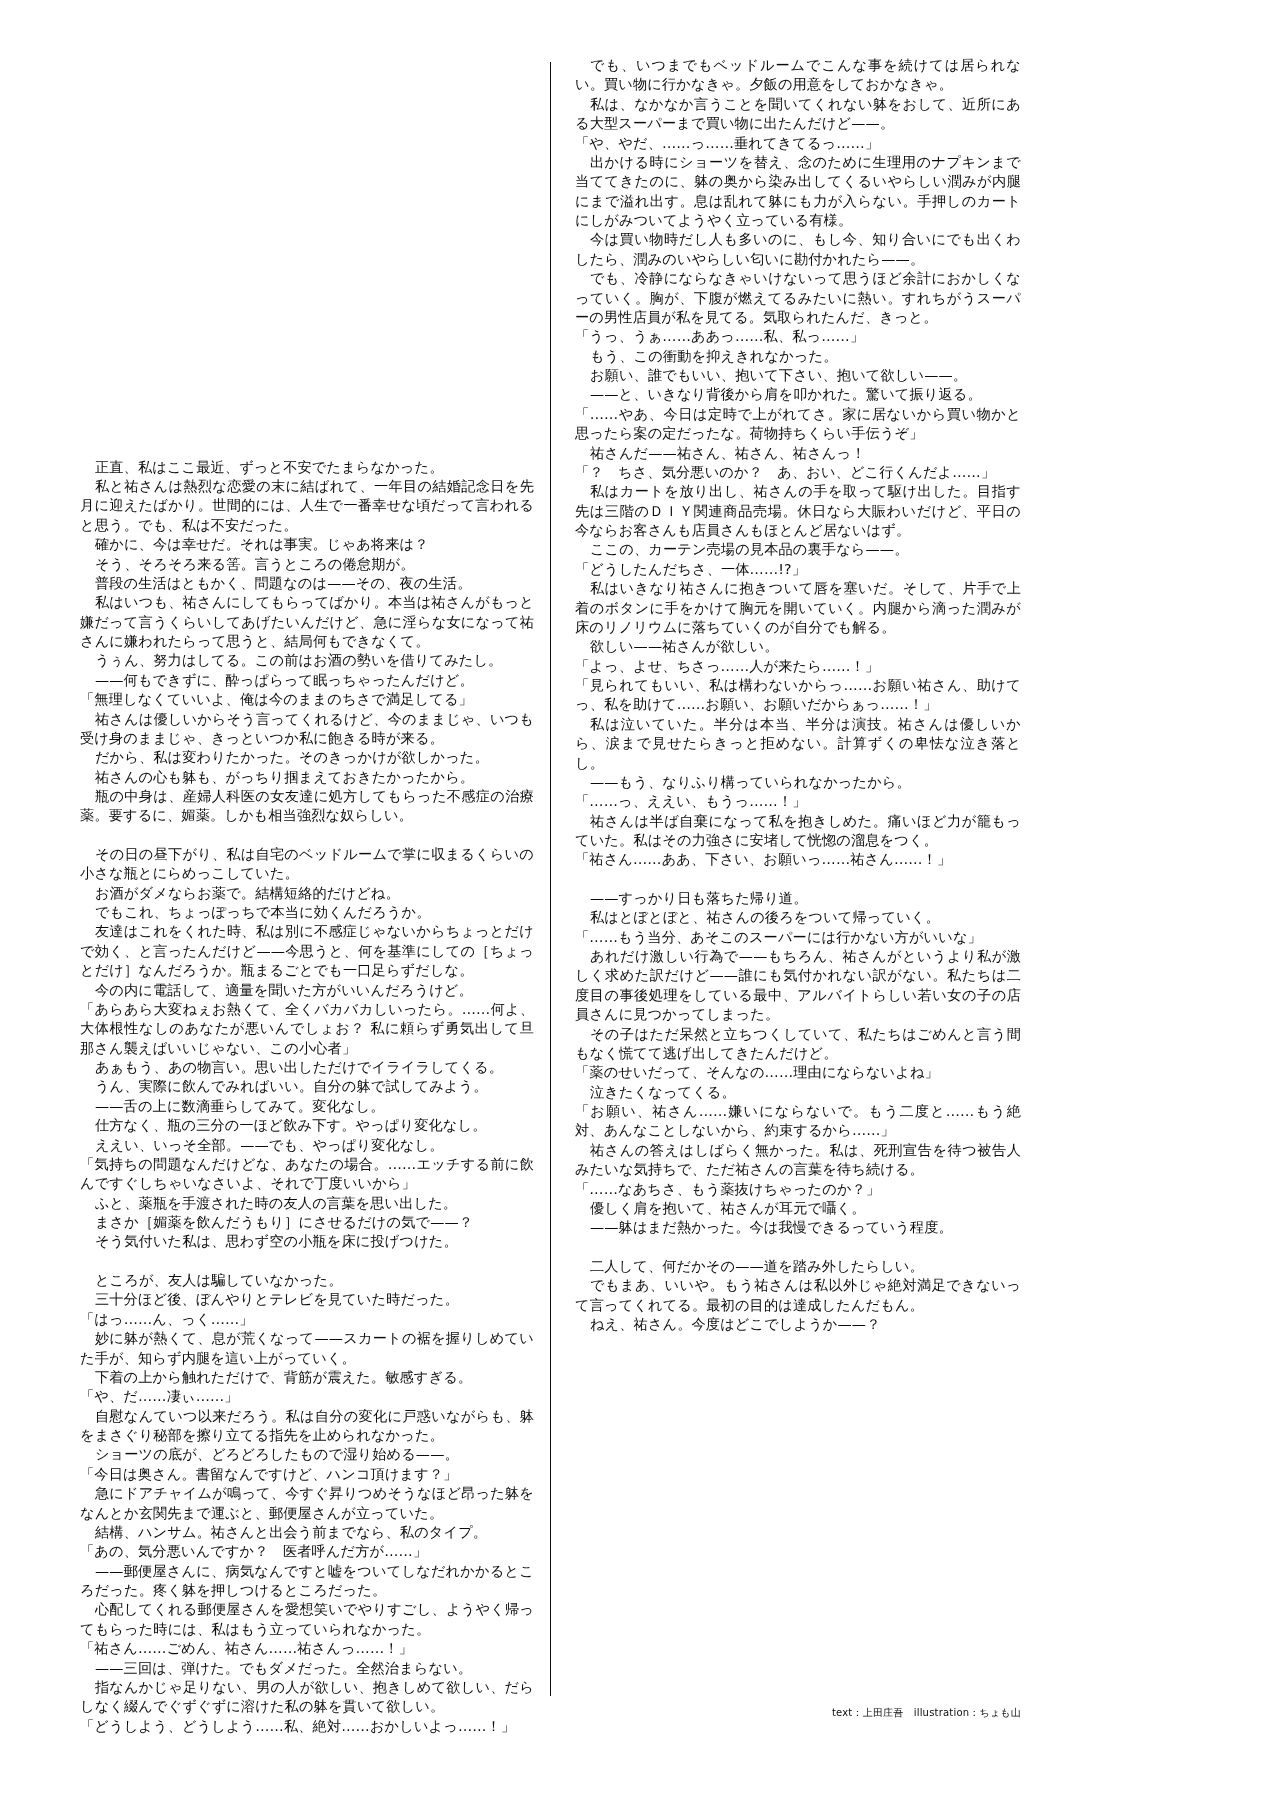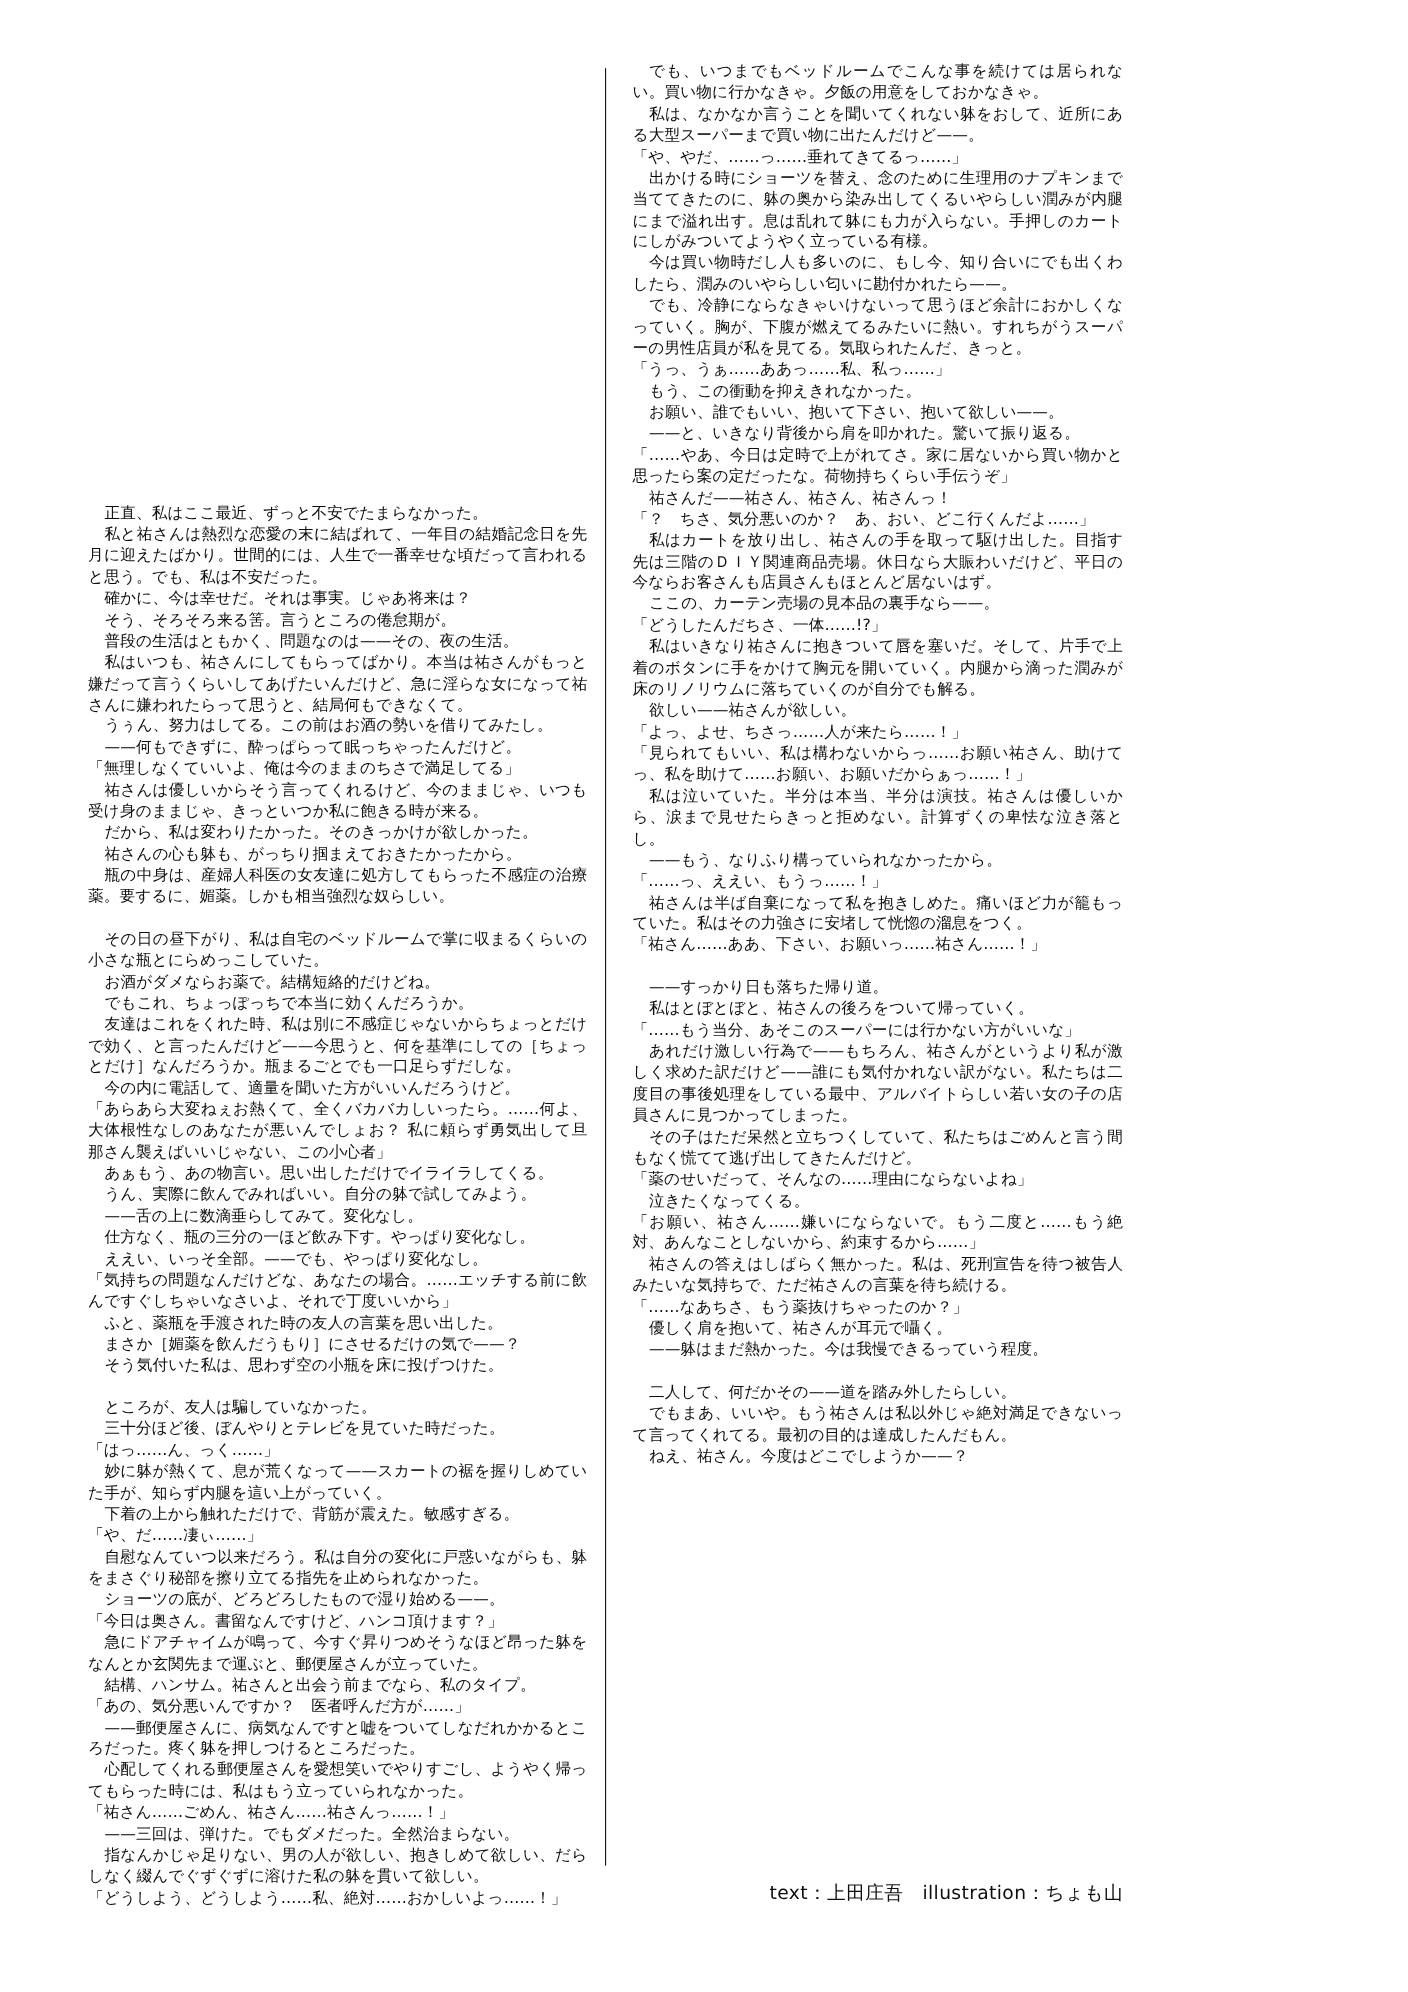--- a/index.html
+++ b/index.html
@@ -60,22 +60,22 @@
   }
   .para.noindent {
     text-indent: 0;
   }
   .gap-before {
     margin-top: 1.35em;
   }
   .credit {
     position: absolute;
     right: 0;
-    bottom: 4px;
-    font-size: 17px;
+    bottom: 16px;
+    font-size: 10px;
     letter-spacing: 0.02em;
     white-space: nowrap;
   }
   .right-inner {
     position: relative;
     height: 1680px;
   }
 </style>
 </head>
 <body>

